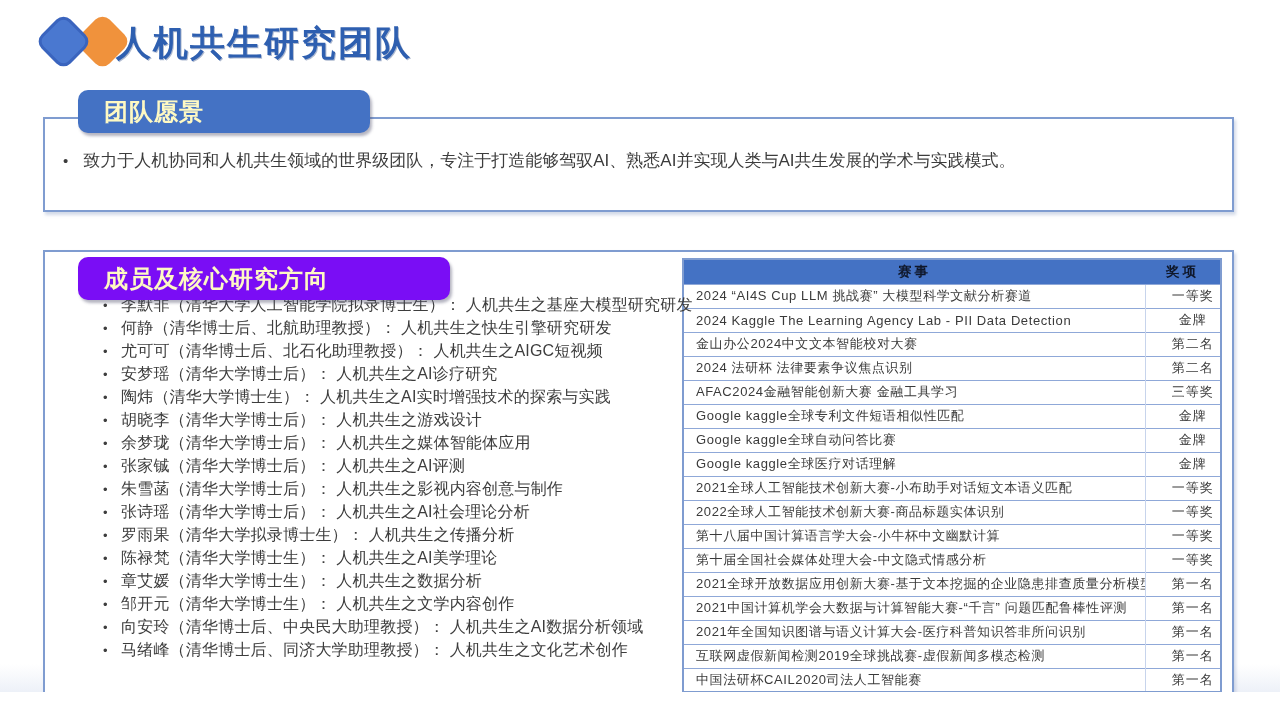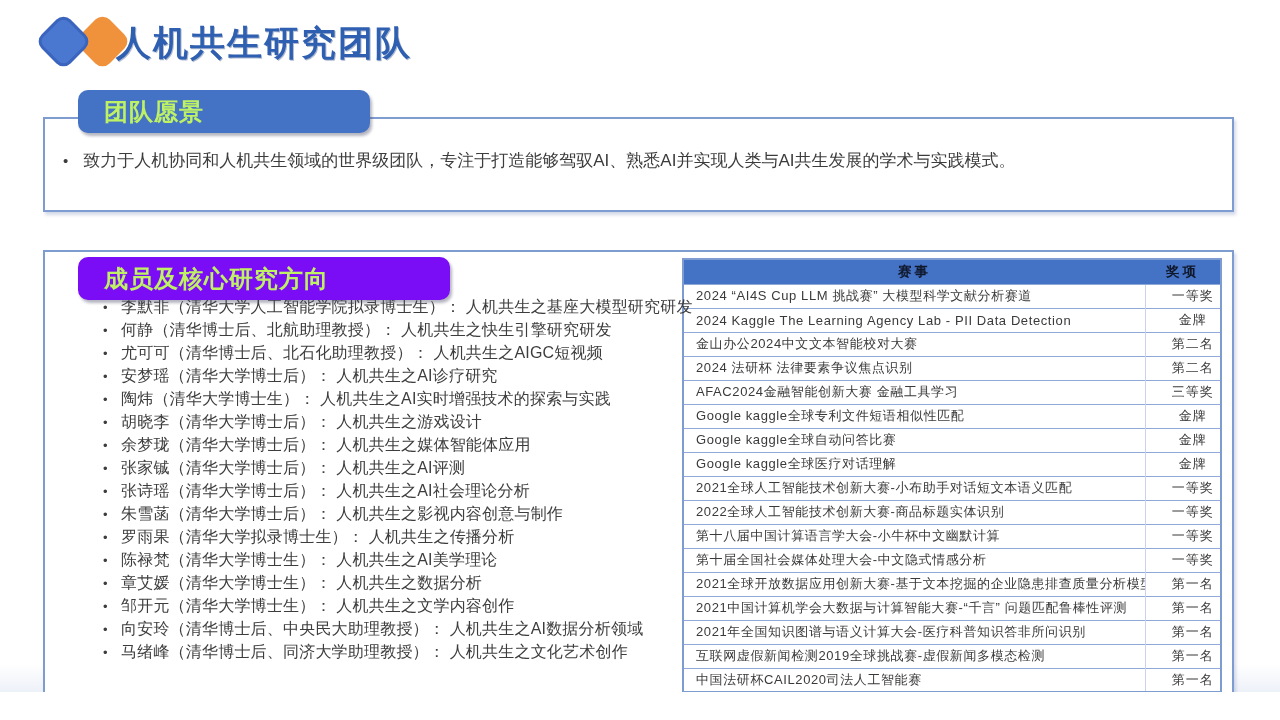--- a/index.html
+++ b/index.html
@@ -25,21 +25,21 @@
     font-size:35px; font-weight:bold; letter-spacing:2px;
     color:var(--title-blue);
     text-shadow:1px 1px 0 rgba(27,58,120,0.35);
     white-space:nowrap;
   }
 
   
   .badge {
     position:absolute; height:43px; line-height:43px;
     border-radius:10px; padding-left:26px;
-    color:#bef264; font-size:24px; font-weight:bold; letter-spacing:1px;
+    color:#fef9c3; font-size:24px; font-weight:bold; letter-spacing:1px;
     box-shadow:2px 3px 3px rgba(70,70,100,0.4);
     z-index:5; white-space:nowrap;
   }
   .badge-vision  { left:78px; top:90px;  width:292px; background:var(--accent-blue); }
   .badge-members { left:78px; top:221px; width:372px; background:var(--accent-purple);margin-top:36px; }
 
   
   .panel {
     position:absolute; left:43px; width:1191px; background:#fff;
     border:2px solid #7f9cd0;
@@ -49,23 +49,23 @@
   .members-panel { top:250px; height:450px; z-index:1; }
 
   .vision-line {
     position:absolute; left:18px; top:30px; white-space:nowrap;
     font-size:17px; color:#3c3c3c;
   }
   .vision-line .dot { margin-right:15px; font-size:15px; color:#3c3c3c; }
 
   
   .member-list {
-    position:absolute; left:103px; top:295px; z-index:4;
+    position:absolute; left:103px; top:289px; z-index:4;
     list-style:none; font-size:16px; color:#3d3d3d;
-    line-height:23px; letter-spacing:0.2px; white-space:nowrap;
+    line-height:31px; letter-spacing:0.2px; white-space:nowrap;
   }
   .member-list li { height:23px; }
   .member-list .dot { display:inline-block; width:18px; font-size:13px; color:#3d3d3d; }
 
   
   .awards {
     position:absolute; left:682px; top:258px; width:540px; z-index:3;
     border-collapse:collapse; background:#fff;
     border:2px solid #7f9cd0;
     font-size:13px; color:#3a3a3a; table-layout:fixed;
@@ -110,22 +110,22 @@
 
   <ul class="member-list" id="member-list">
       <li><span class="dot">•</span><span>李默非（清华大学人工智能学院拟录博士生）： 人机共生之基座大模型研究研发</span></li>
       <li><span class="dot">•</span><span>何静（清华博士后、北航助理教授）： 人机共生之快生引擎研究研发</span></li>
       <li><span class="dot">•</span><span>尤可可（清华博士后、北石化助理教授）： 人机共生之AIGC短视频</span></li>
       <li><span class="dot">•</span><span>安梦瑶（清华大学博士后）： 人机共生之AI诊疗研究</span></li>
       <li><span class="dot">•</span><span>陶炜（清华大学博士生）： 人机共生之AI实时增强技术的探索与实践</span></li>
       <li><span class="dot">•</span><span>胡晓李（清华大学博士后）： 人机共生之游戏设计</span></li>
       <li><span class="dot">•</span><span>余梦珑（清华大学博士后）： 人机共生之媒体智能体应用</span></li>
       <li><span class="dot">•</span><span>张家铖（清华大学博士后）： 人机共生之AI评测</span></li>
+      <li><span class="dot">•</span><span>朱雪菡（清华大学博士后）： 人机共生之影视内容创意与制作</span></li>
       <li><span class="dot">•</span><span>张诗瑶（清华大学博士后）： 人机共生之AI社会理论分析</span></li>
-      <li><span class="dot">•</span><span>朱雪菡（清华大学博士后）： 人机共生之影视内容创意与制作</span></li>
       <li><span class="dot">•</span><span>罗雨果（清华大学拟录博士生）： 人机共生之传播分析</span></li>
       <li><span class="dot">•</span><span>陈禄梵（清华大学博士生）： 人机共生之AI美学理论</span></li>
       <li><span class="dot">•</span><span>章艾媛（清华大学博士生）： 人机共生之数据分析</span></li>
       <li><span class="dot">•</span><span>邹开元（清华大学博士生）： 人机共生之文学内容创作</span></li>
       <li><span class="dot">•</span><span>向安玲（清华博士后、中央民大助理教授）： 人机共生之AI数据分析领域</span></li>
       <li><span class="dot">•</span><span>马绪峰（清华博士后、同济大学助理教授）： 人机共生之文化艺术创作</span></li>
     </ul>
 
   <table class="awards">
     <thead>

